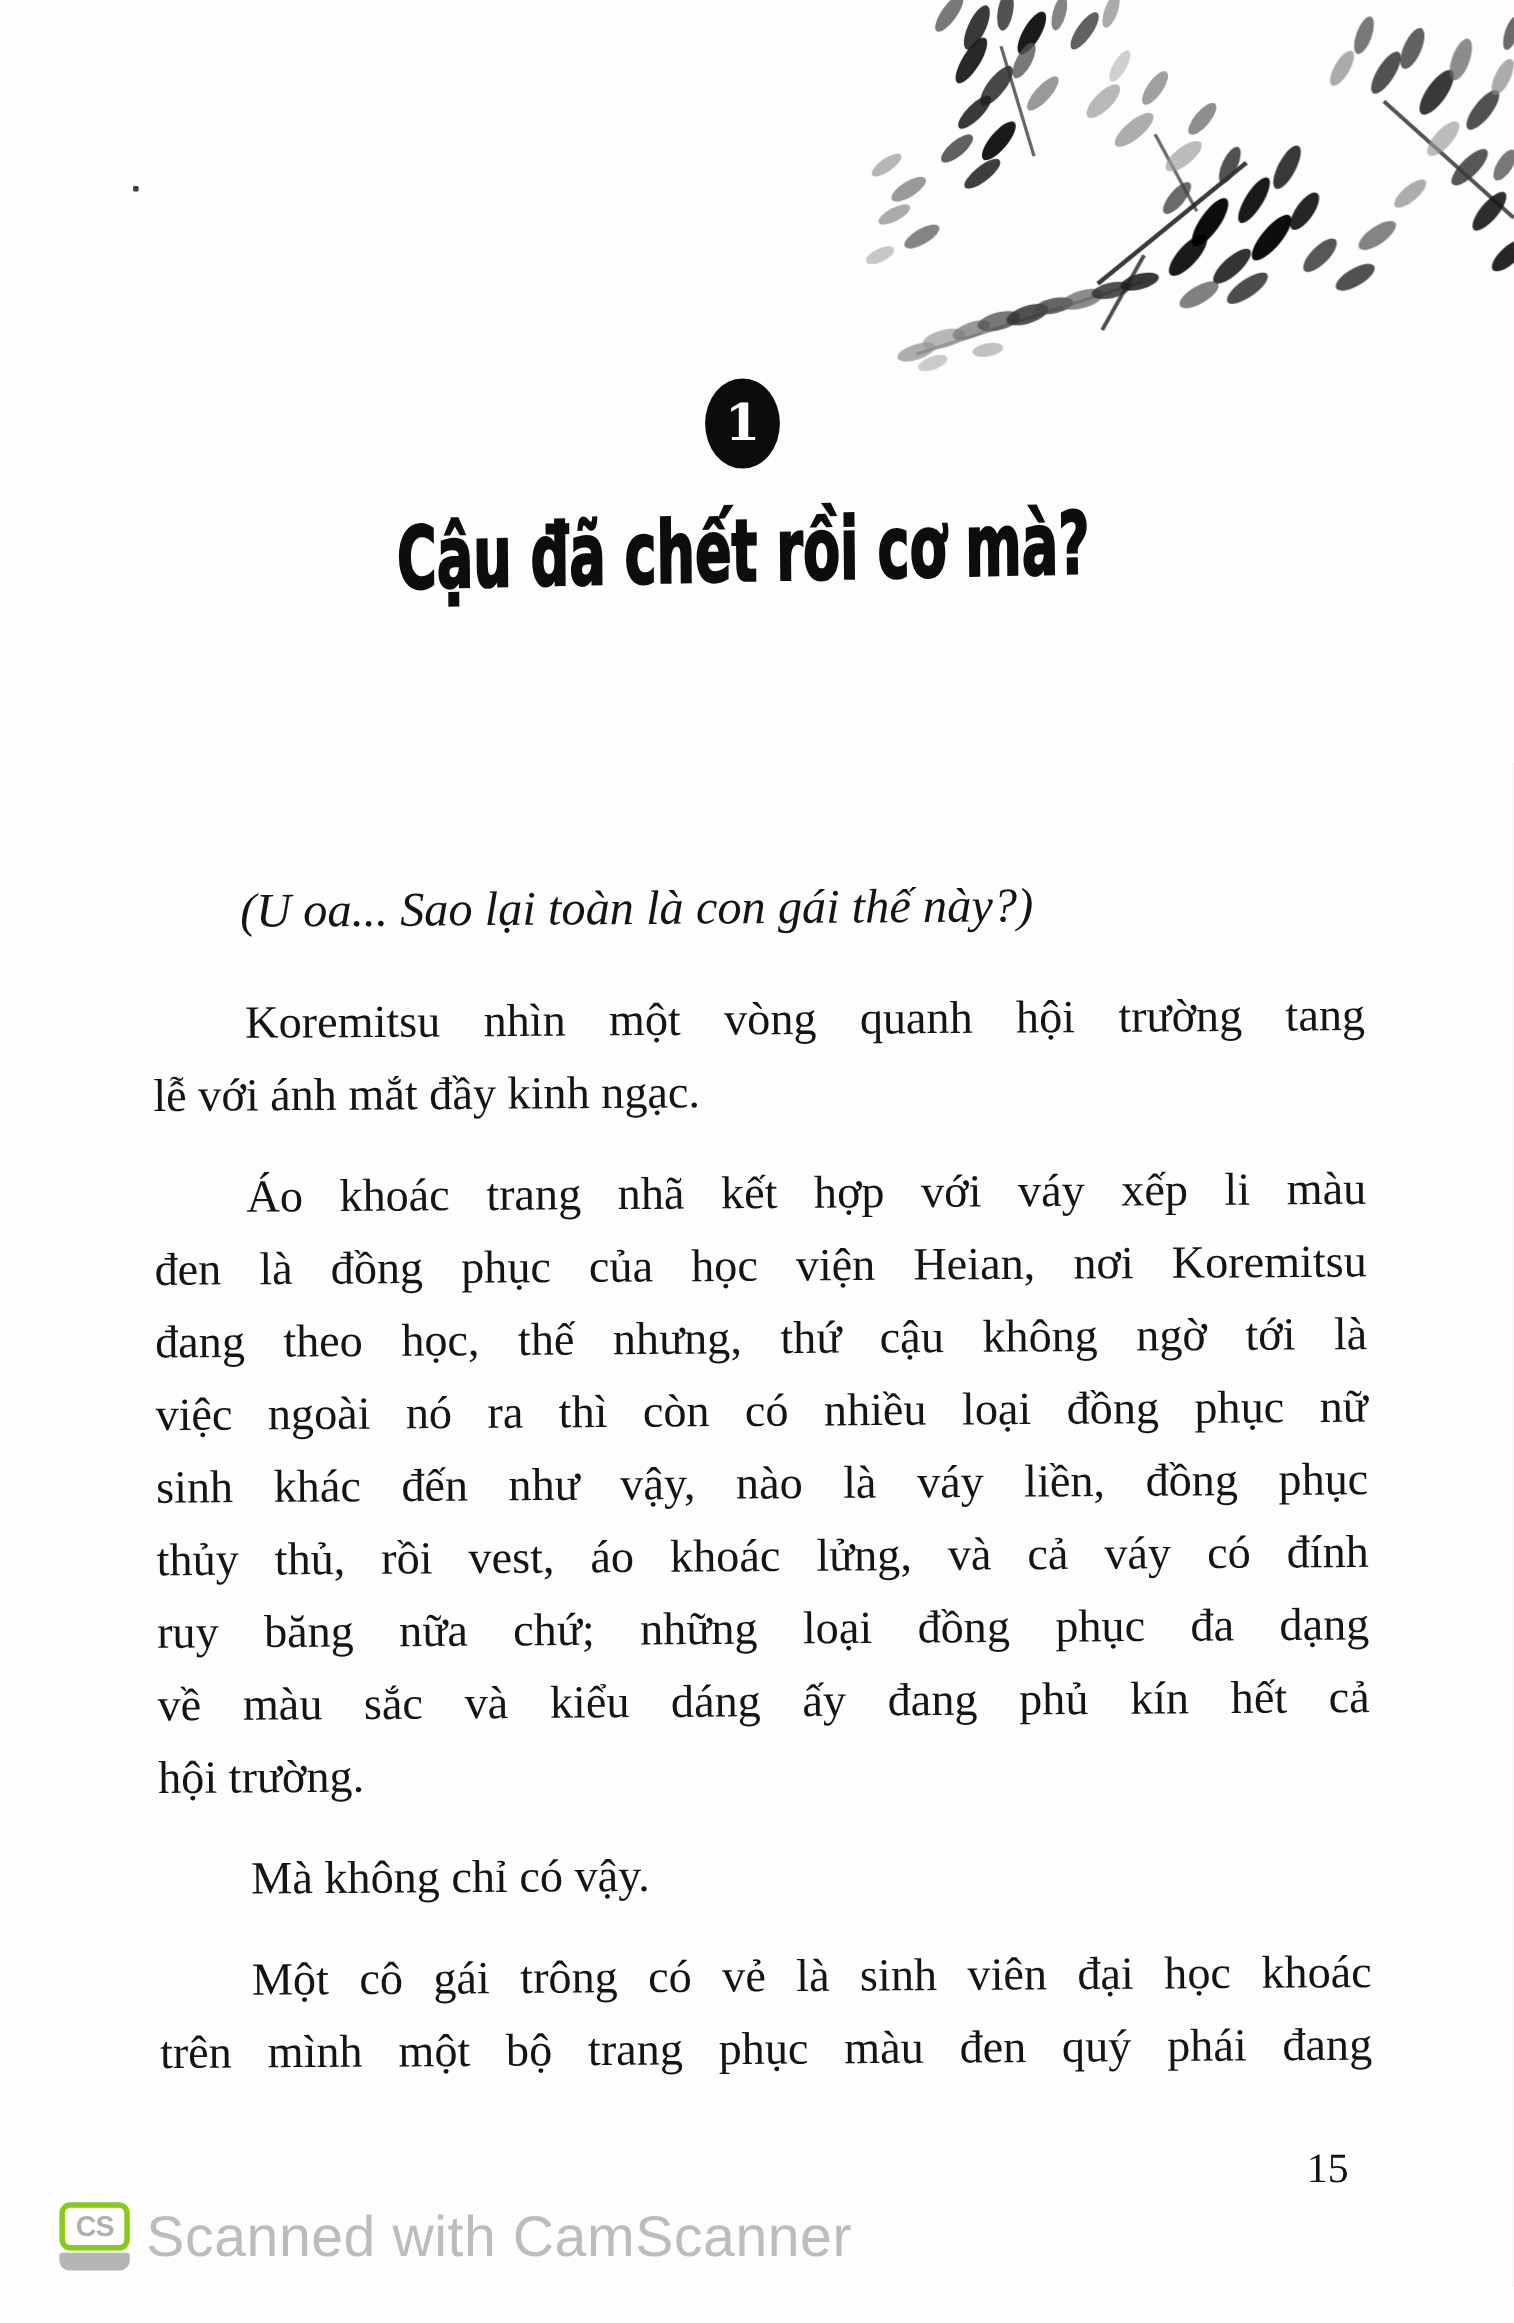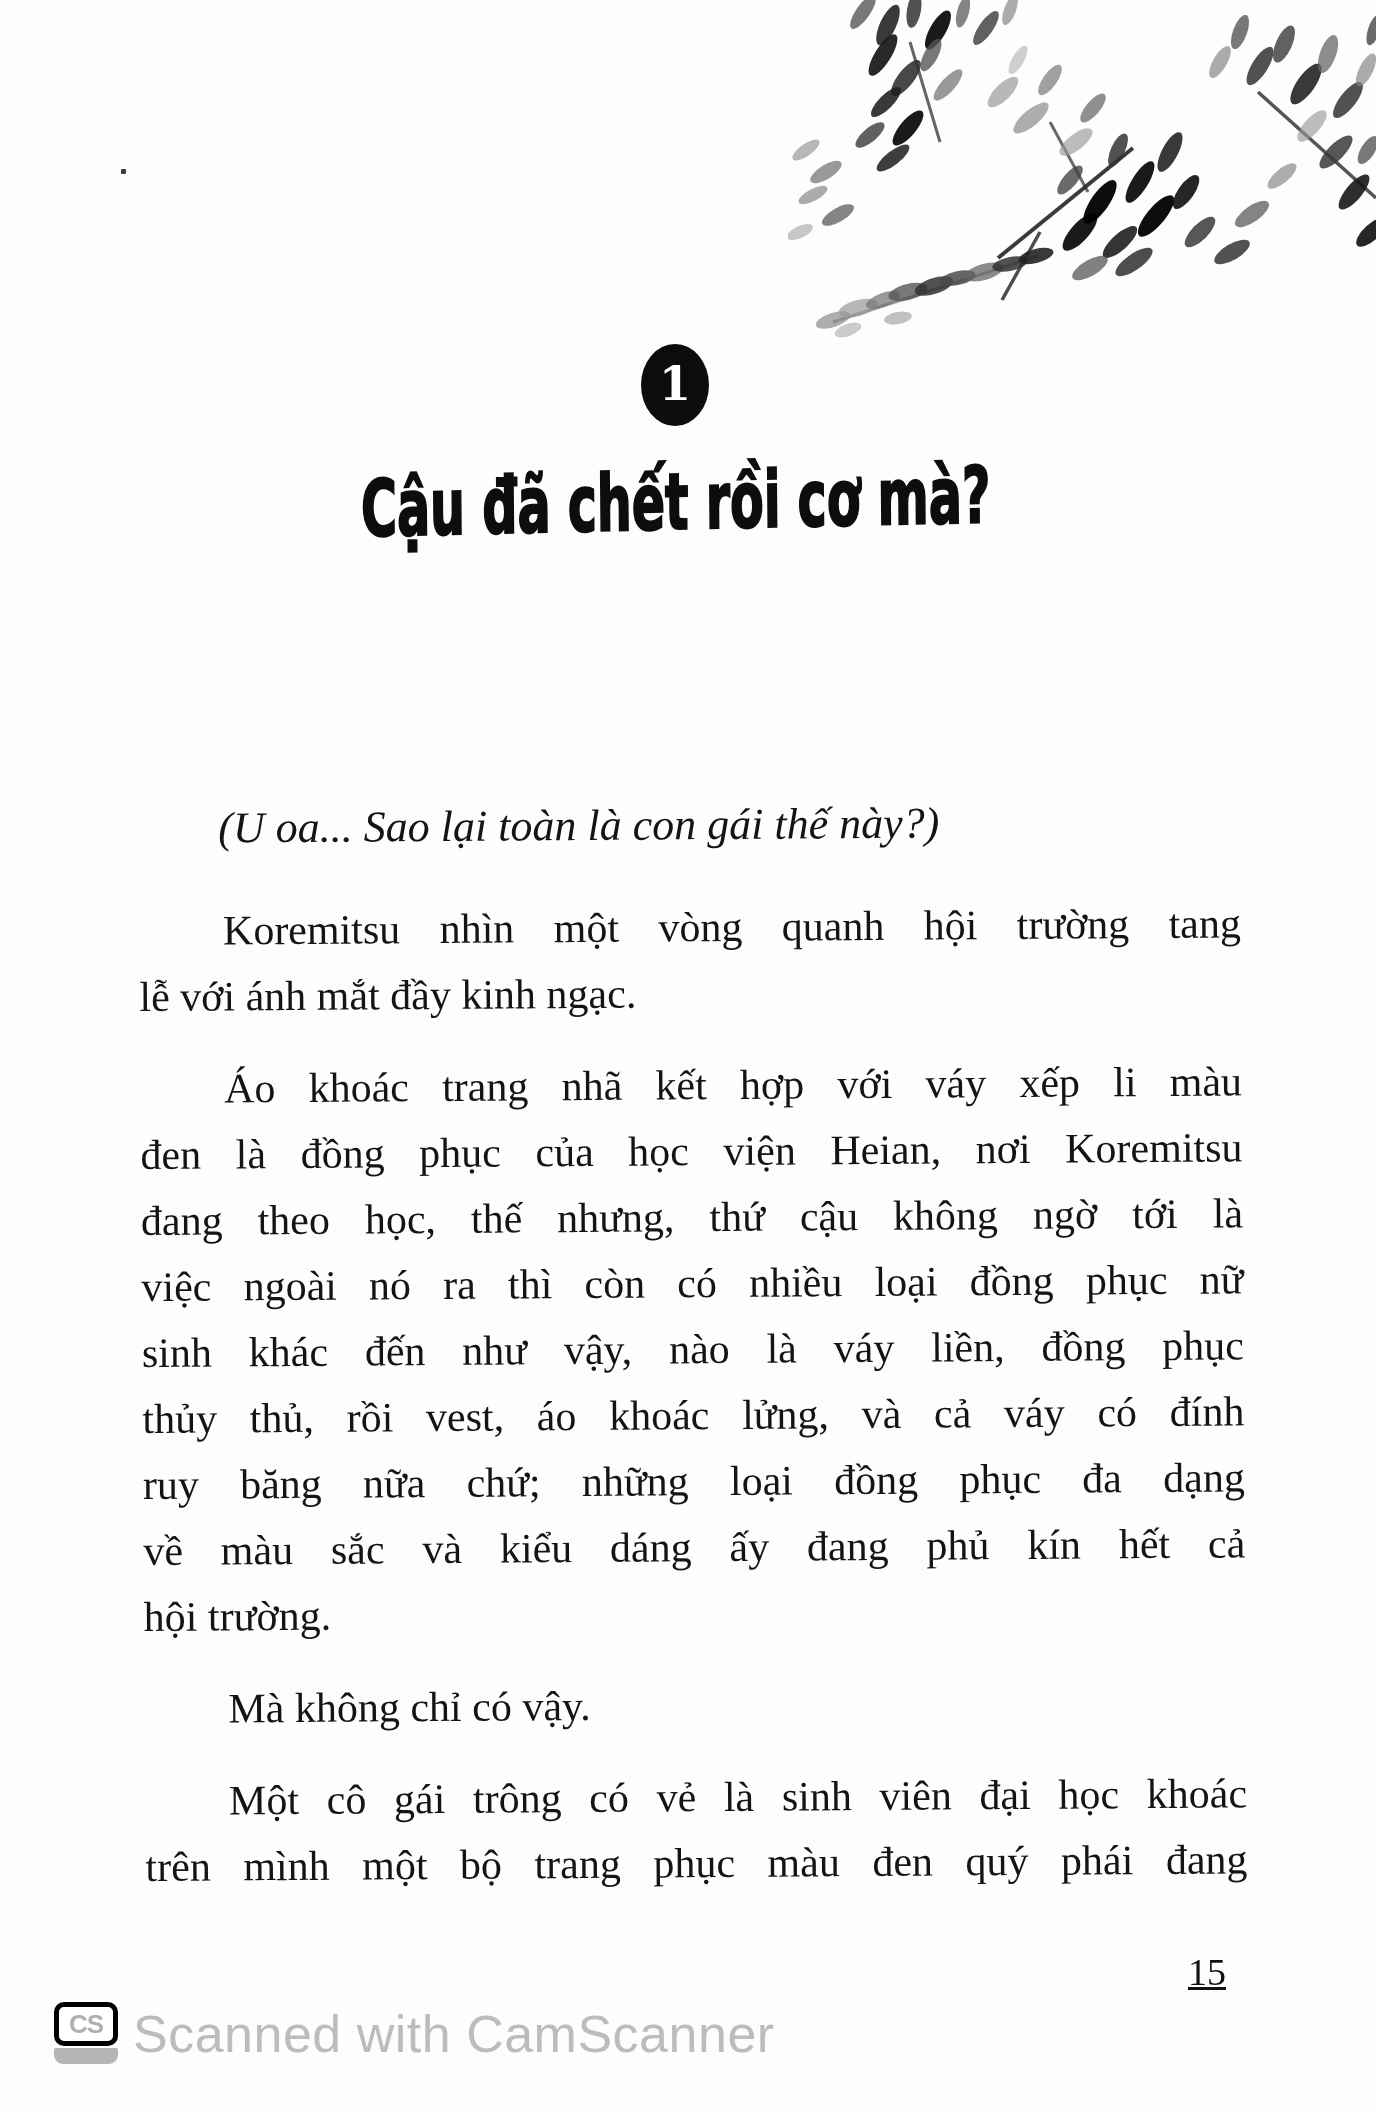--- a/index.html
+++ b/index.html
@@ -50,27 +50,27 @@
     font-style:italic;font-size:44px;text-indent:80px;
     margin:0 0 36px 0;white-space:nowrap;
   }
   .para{margin:0 0 26px 0;}
   .para .line{text-align:justify;text-align-last:justify;}
   .para .line.last-line{text-align-last:left;}
   .para .line.first-line{text-indent:84px;}
   
   .page-number{
     position:absolute;left:1160px;top:1950px;width:66px;
-    text-align:right;font-size:38px;color:#111;text-decoration:underline;
+    text-align:right;font-size:38px;color:#111;
   }
   
   .cs-logo{position:absolute;left:54px;top:2002px;width:64px;height:62px;}
   .cs-box{
     position:absolute;left:0;top:0;right:0;height:44px;
-    border:5px solid #000000;border-radius:10px;background:#fff;
+    border:5px solid #84cc16;border-radius:10px;background:#fff;
     box-sizing:border-box;display:flex;align-items:center;justify-content:center;
   }
   .cs-box span{
     font-family:"Liberation Sans","DejaVu Sans",sans-serif;
     font-weight:700;font-size:26px;color:#afafaf;letter-spacing:-1px;
   }
   .cs-base{
     position:absolute;left:0;right:0;top:46px;height:16px;
     background:#b5b5b5;border-radius:2px 2px 9px 9px;
   }

